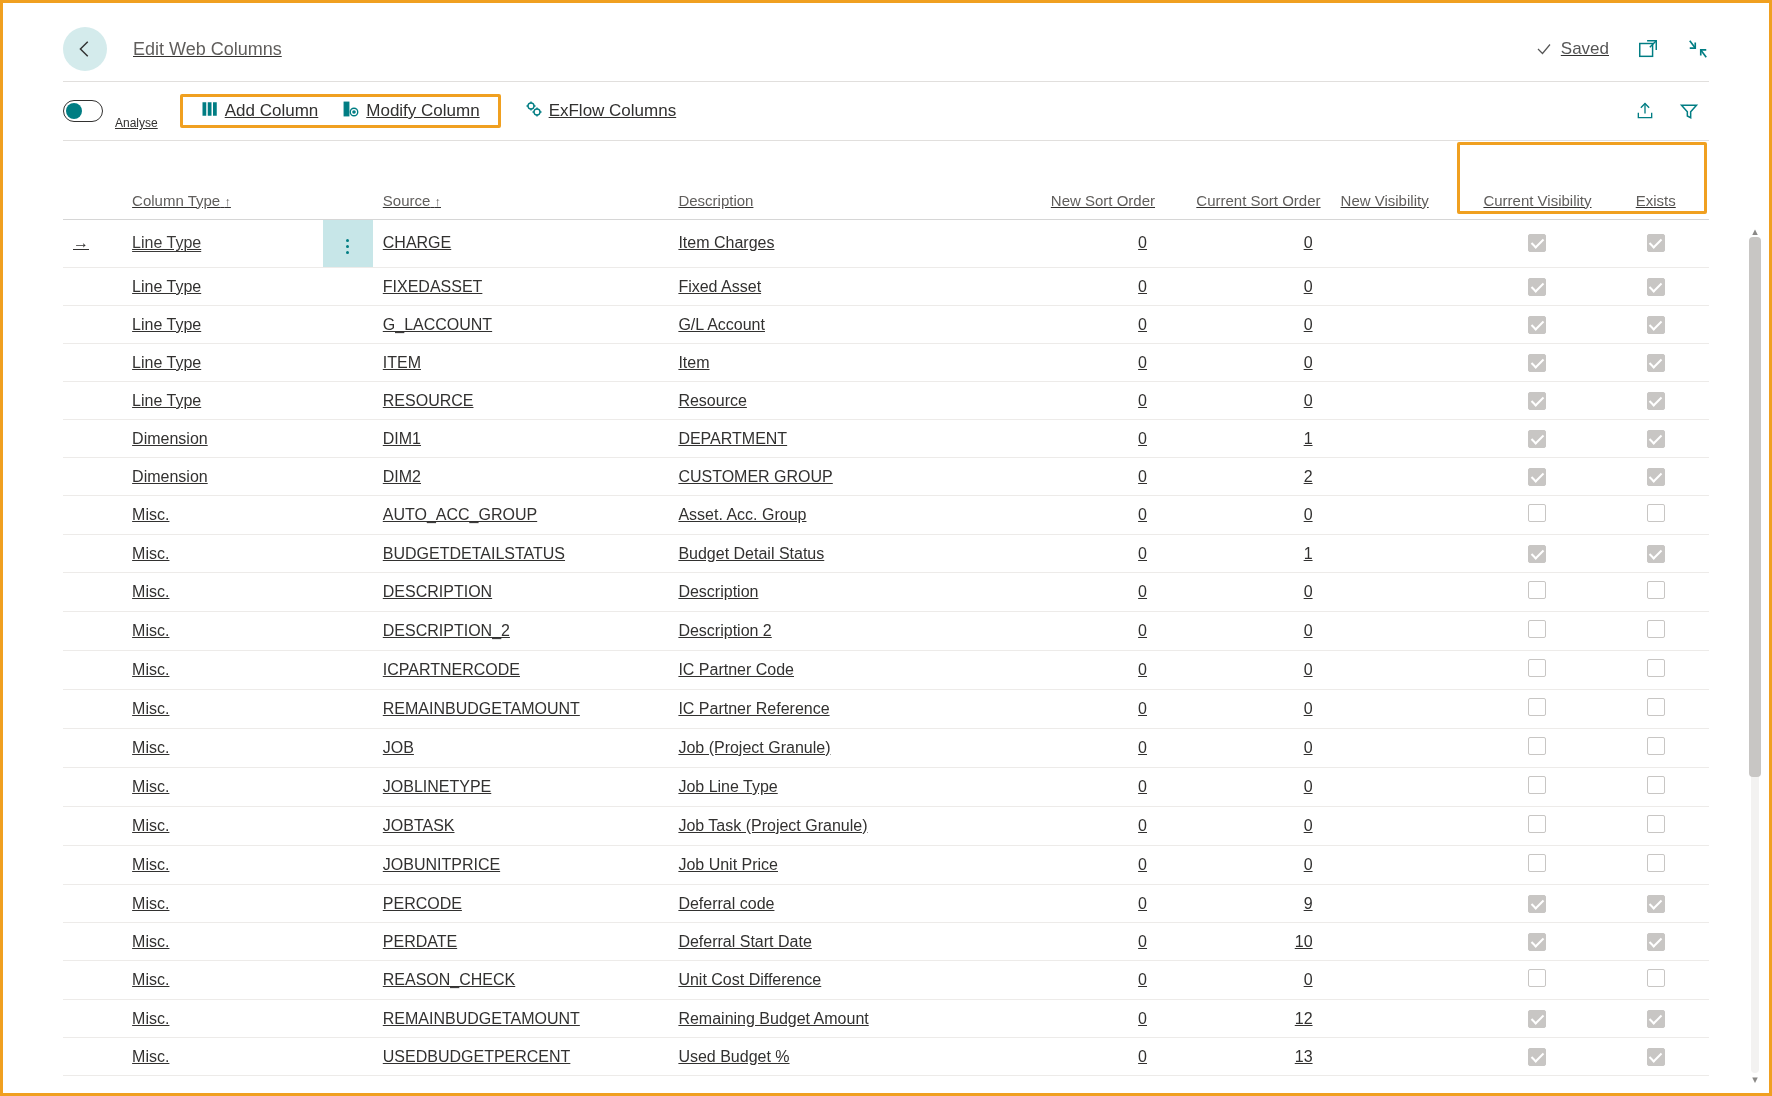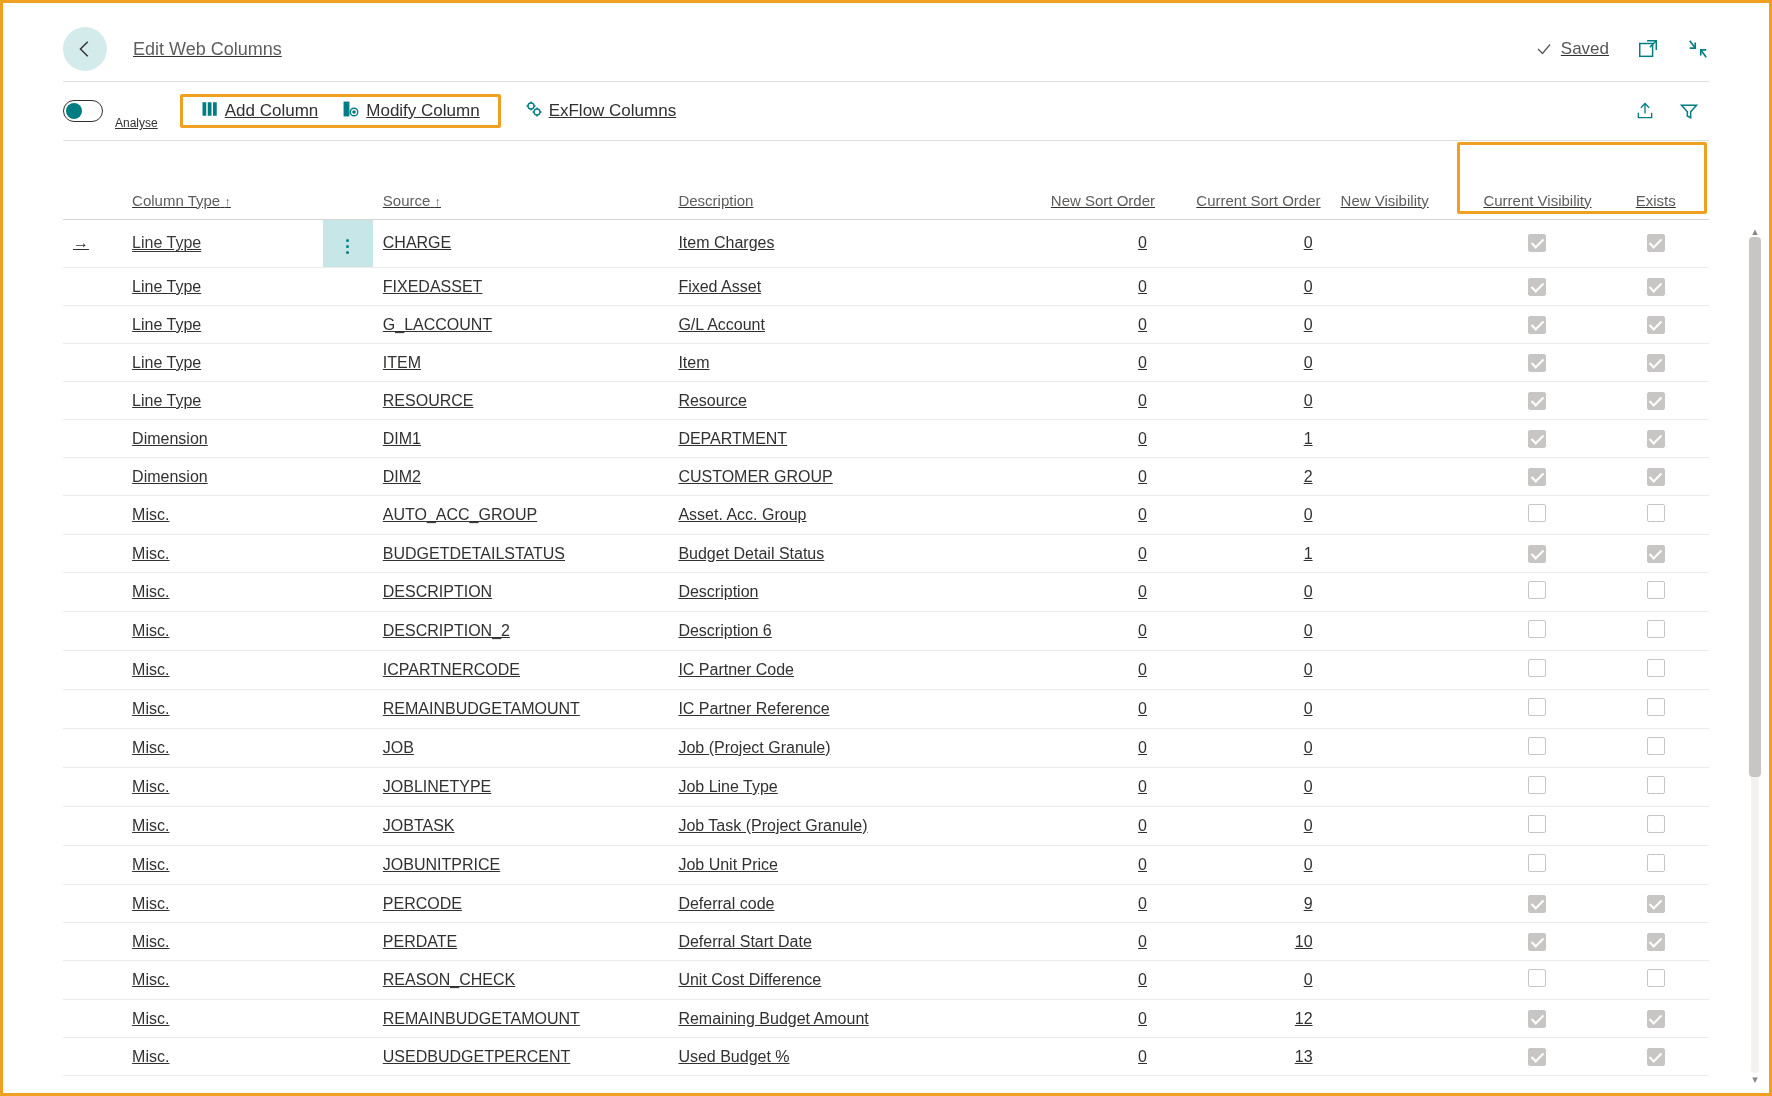--- a/index.html
+++ b/index.html
@@ -376,21 +376,21 @@
             <td class="num">0</td>
             <td></td>
             <td class="center"><span class="chk"></span></td>
             <td class="center"><span class="chk"></span></td>
           </tr>
           <tr>
             <td class="col-arrow"></td>
             <td>Misc.</td>
             <td class="col-menu-cell" style="text-align: center;"></td>
             <td>DESCRIPTION_2</td>
-            <td>Description 6</td>
+            <td>Description 2</td>
             <td class="num">0</td>
             <td class="num">0</td>
             <td></td>
             <td class="center"><span class="chk"></span></td>
             <td class="center"><span class="chk"></span></td>
           </tr>
           <tr>
             <td class="col-arrow"></td>
             <td>Misc.</td>
             <td class="col-menu-cell" style="text-align: center;"></td>

